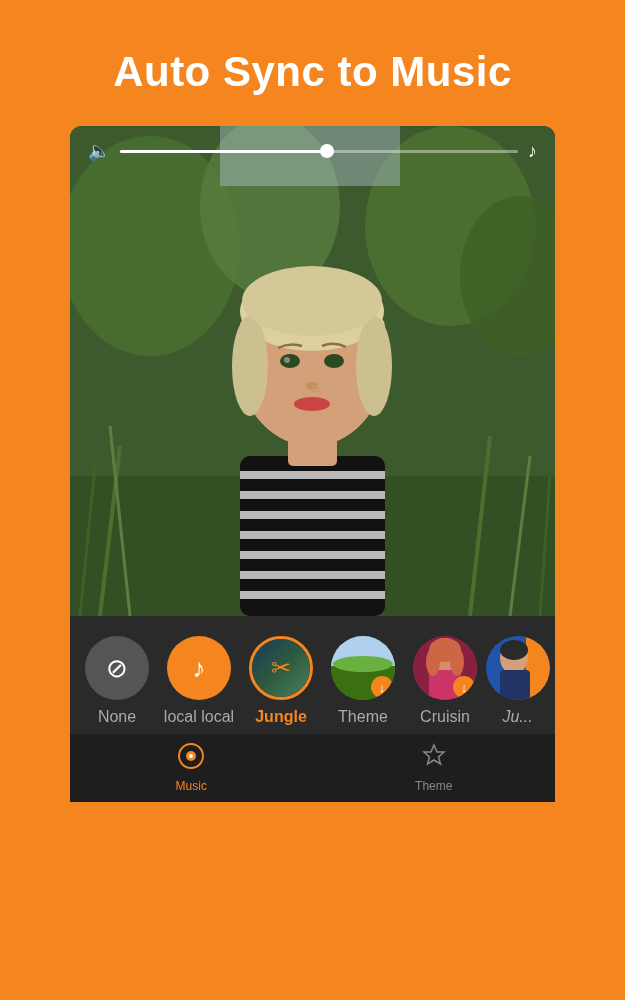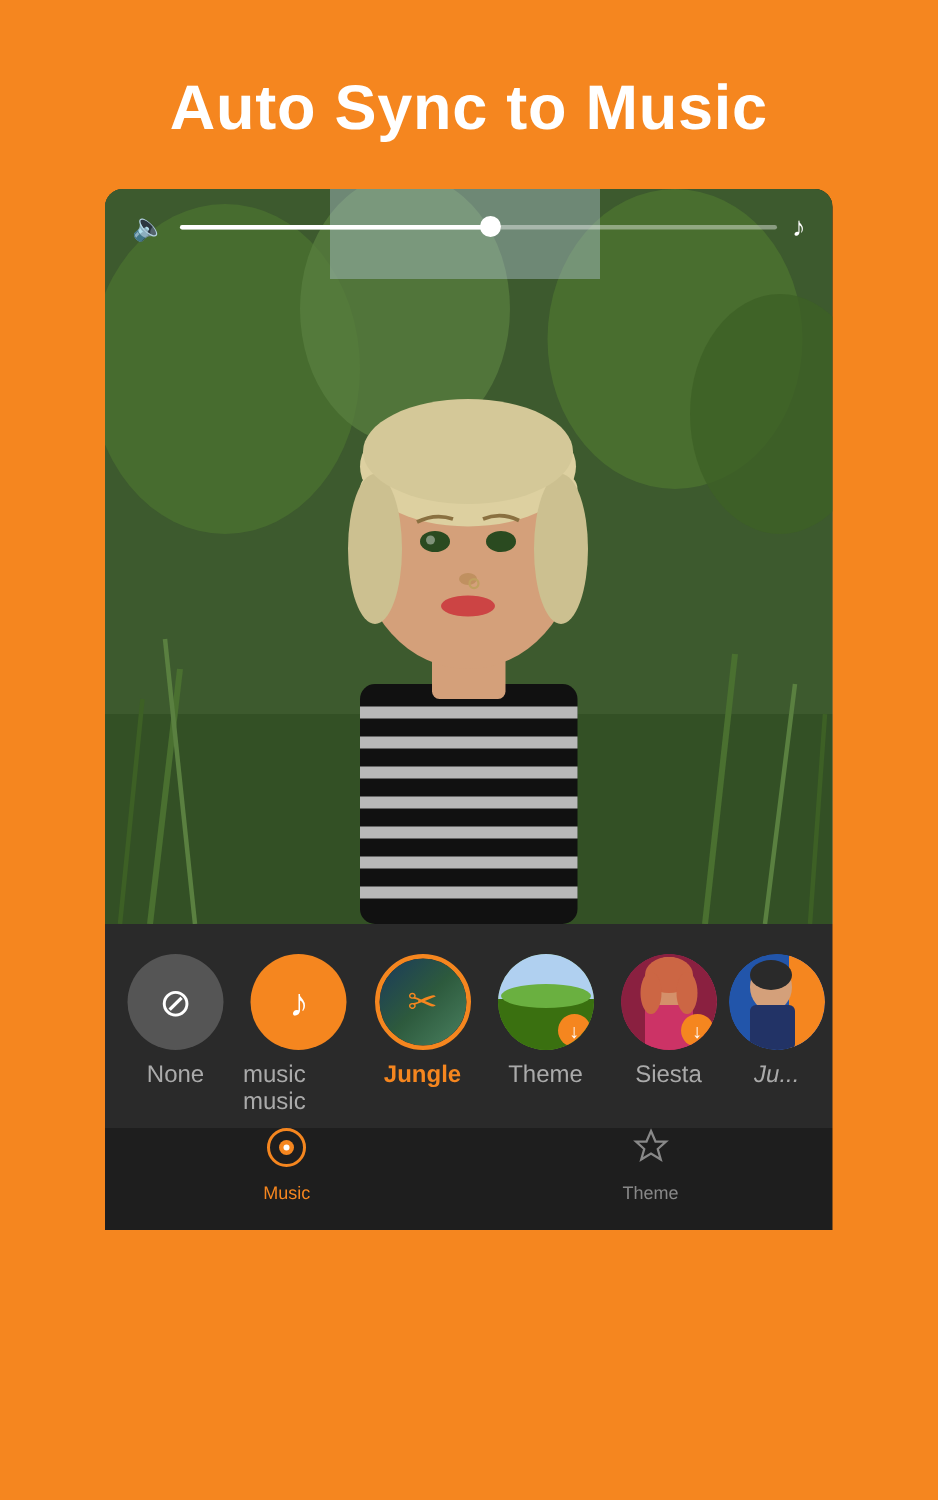--- a/index.html
+++ b/index.html
@@ -204,20 +204,21 @@
       background: #1e1e1e;
       display: flex;
       align-items: stretch;
       height: 68px;
     }
     .nav-item {
       flex: 1;
       display: flex;
       flex-direction: column;
       align-items: center;
+      justify-content: center;
       gap: 4px;
       cursor: pointer;
     }
     .nav-icon {
       font-size: 22px;
     }
     .nav-label {
       font-size: 12px;
     }
     .nav-item.active .nav-label {
@@ -326,21 +327,21 @@
       <div class="music-item-circle circle-none">
         <span>⊘</span>
       </div>
       <span class="music-item-label">None</span>
     </div>
 
     <div class="music-item">
       <div class="music-item-circle circle-local">
         <span>♪</span>
       </div>
-      <span class="music-item-label">music music</span>
+      <span class="music-item-label">local local</span>
     </div>
 
     <div class="music-item">
       <div class="music-item-circle circle-jungle">
         <div class="jungle-inner">
           <span class="jungle-scissors" style="color:#F5861F;">✂</span>
         </div>
       </div>
       <span class="music-item-label active">Jungle</span>
     </div>
@@ -370,21 +371,21 @@
             <ellipse cx="32" cy="20" rx="16" ry="18" fill="#d4906a"></ellipse>
             <rect x="16" y="34" width="32" height="30" fill="#cc3366" rx="4"></rect>
 
             <ellipse cx="32" cy="14" rx="16" ry="12" fill="#cc6644"></ellipse>
             <ellipse cx="20" cy="26" rx="7" ry="14" fill="#cc6644"></ellipse>
             <ellipse cx="44" cy="26" rx="7" ry="14" fill="#cc6644"></ellipse>
           </svg>
         </div>
         <div class="download-badge">↓</div>
       </div>
-      <span class="music-item-label">Siesta</span>
+      <span class="music-item-label">Cruisin</span>
     </div>
 
     <div class="music-item" style="min-width:54px;font-style:italic;">
       <div class="music-item-circle" style="overflow:hidden; position:relative;">
         <div class="ju-inner">
           <svg width="64" height="64" viewBox="0 0 64 64">
             <circle cx="32" cy="32" r="32" fill="#2255aa"></circle>
             <rect x="40" y="0" width="24" height="64" fill="#F5861F" rx="0"></rect>
             <ellipse cx="28" cy="22" rx="14" ry="16" fill="#d4a07a"></ellipse>
             <rect x="14" y="34" width="30" height="30" fill="#223366" rx="4"></rect>

